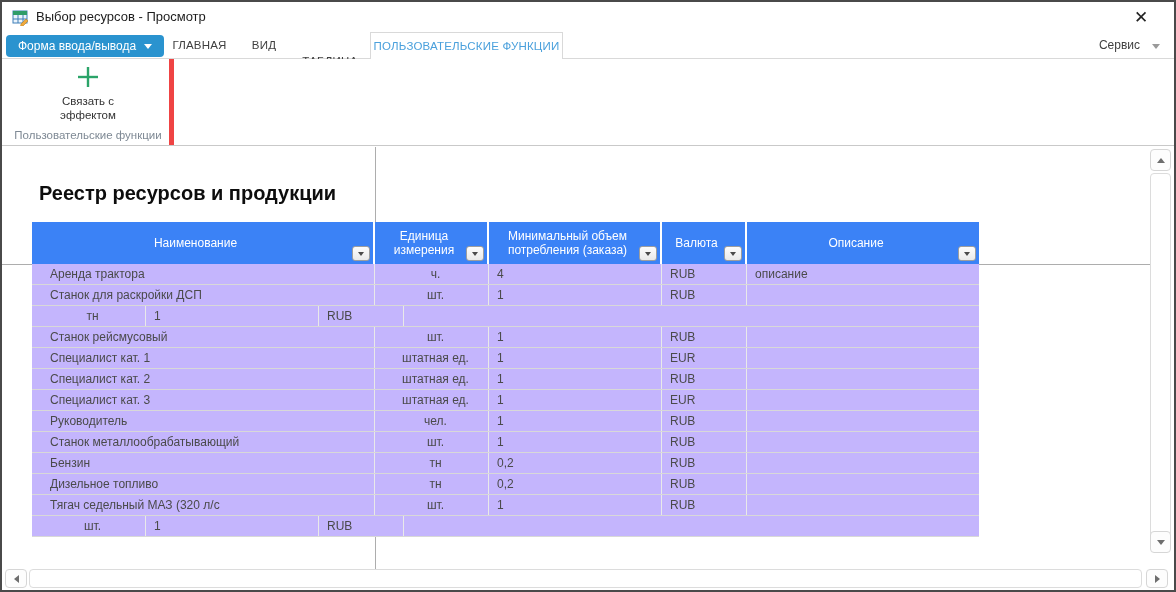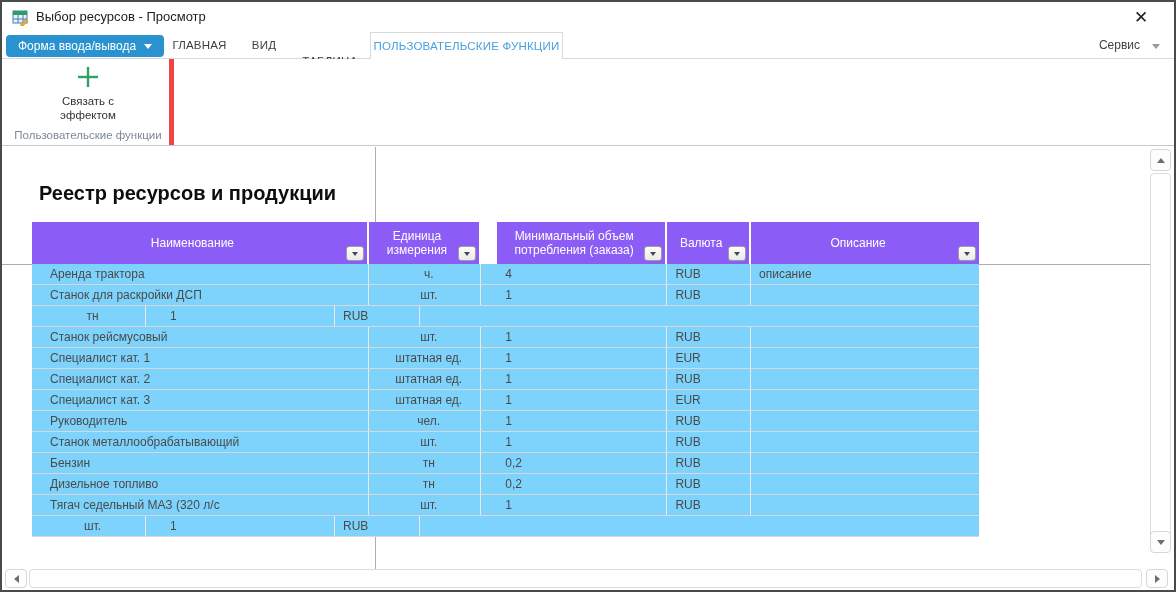--- a/index.html
+++ b/index.html
@@ -45,33 +45,33 @@
   .group-label { position:absolute; left:0; bottom:4px; width:172px; text-align:center;
     font-size:11.5px; color:#7e8994; }
   
   .content { position:absolute; left:0; top:144px; right:0; bottom:0; background:#fff; }
   .freeze-v { position:absolute; left:373px; top:1px; width:1px; height:427px; background:#adadad; }
   .freeze-h { position:absolute; left:0; top:118px; width:1149px; height:1px; background:#adadad; }
   .page-title { position:absolute; left:37px; top:36px; font-size:20px; font-weight:bold; color:#0d0d0d; }
   
   .tbl { position:absolute; left:30px; top:76px; width:947px; }
   .thead { display:flex; }
-  .th { position:relative; height:42px; background:#8b5cf6; color:#fff;
+  .th { position:relative; height:42px; background:#3b82f6; color:#fff;
     display:flex; align-items:center; justify-content:center; text-align:center;
     font-size:12px; line-height:14px; border-right:2px solid #fff; cursor:pointer; padding:0 18px 0 4px; }
   .th:last-child { border-right:none; }
   .filter-btn { position:absolute; right:3px; bottom:3px; width:18px; height:15px;
     background:linear-gradient(#fdfdfd,#e9e9e9); border:1px solid #9e9e9e; border-radius:3px;
     display:flex; align-items:center; justify-content:center; cursor:pointer; }
   .tbody {}
-  .trow { display:flex; height:21px; background:#7dd3fc; border-bottom:1px solid #d8d8d8; cursor:pointer; }
+  .trow { display:flex; height:21px; background:#c4b5fd; border-bottom:1px solid #d8d8d8; cursor:pointer; }
   .tcell { font-size:12px; color:#4a4a4a; line-height:20px; white-space:nowrap; overflow:hidden;
     border-right:1px solid #e9e9e9; padding-left:8px; }
   .tcell:last-child { border-right:none; }
-  .w0 { width:343px; } .w1 { width:114px;text-align:center; } .w2 { width:173px;margin-left:16px; } .w3 { width:85px; } .w4 { width:232px; }
+  .w0 { width:343px; } .w1 { width:114px;text-align:center; } .w2 { width:173px; } .w3 { width:85px; } .w4 { width:232px; }
   .tcell.w0 { padding-left:18px; }
   
   .vscroll { position:absolute; right:3px; top:3px; width:21px; height:426px; }
   .vscroll .sbtn, .hscroll .sbtn { position:absolute; background:#fdfdfd; border:1px solid #d6d6d6;
     border-radius:4px; display:flex; align-items:center; justify-content:center; cursor:pointer; }
   .vs-up   { left:0; top:0; width:21px; height:22px; }
   .vs-down { left:0; bottom:22px; width:21px; height:22px; }
   .vs-thumb { position:absolute; left:0; top:24px; width:21px; height:376px;
     background:#fff; border:1px solid #dcdcdc; border-radius:4px; cursor:grab; }
   .hscroll { position:absolute; left:3px; bottom:2px; height:19px; width:1163px; }

